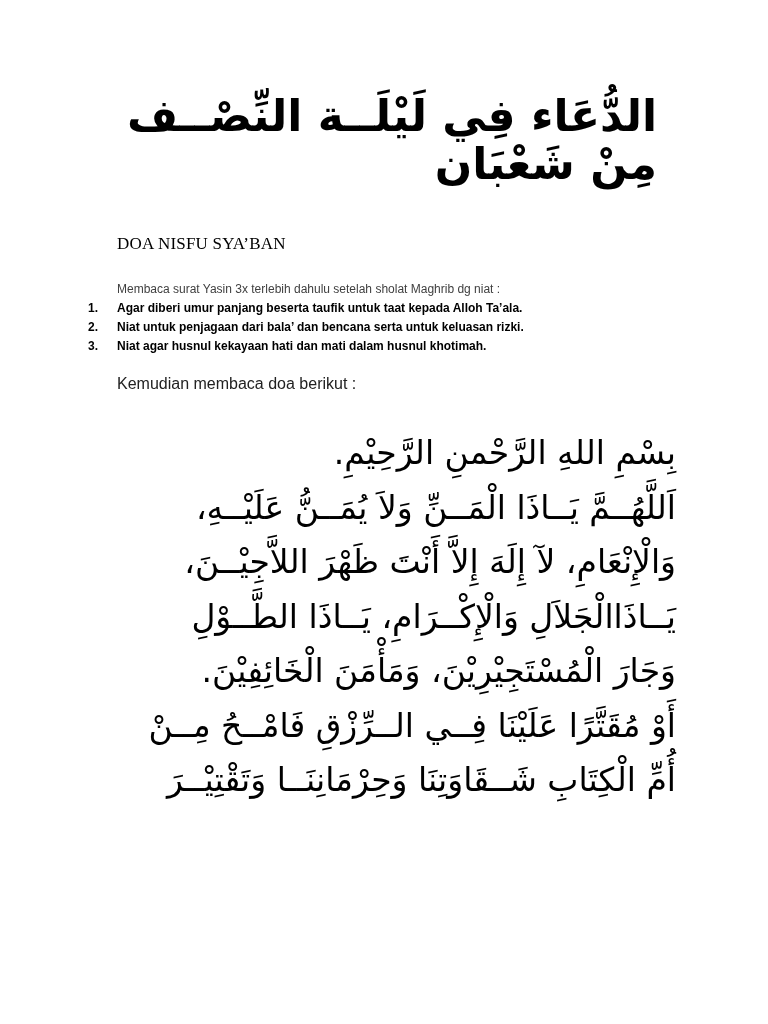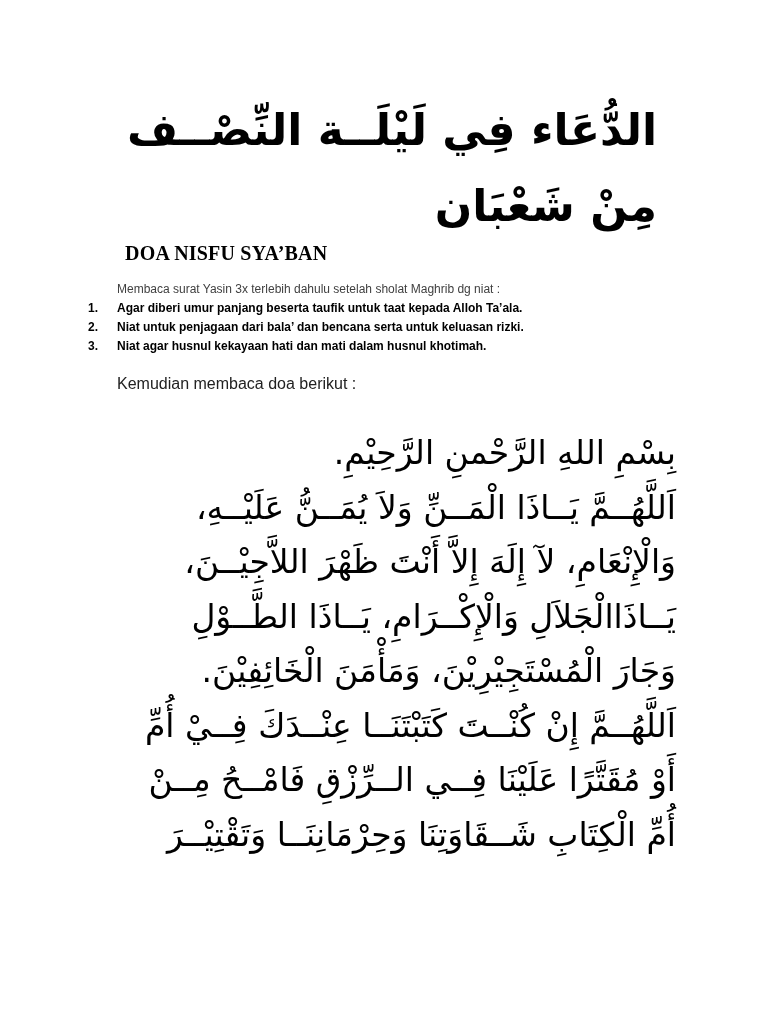--- a/index.html
+++ b/index.html
@@ -23,32 +23,32 @@
     .arabic-title {
       position: absolute;
       left: 112px;
       top: 92px;
       width: 545px;
       direction: rtl;
       text-align: right;
       font-family: "DejaVu Sans", sans-serif;
       font-weight: bold;
       font-size: 44px;
-      line-height: 76px;
+      line-height: 48px;
       margin: 0;
     }
     .latin-title {
       position: absolute;
       left: 117px;
       top: 234px;
       font-family: "Liberation Serif", serif;
-      font-weight: bold;
-      font-size: 20px;
+      font-weight: normal;
+      font-size: 17px;
       letter-spacing: 0.2px;
-      margin: 8px;
+      margin: 0;
     }
     .intro {
       position: absolute;
       left: 117px;
       top: 282px;
       font-family: "Liberation Sans", sans-serif;
       font-size: 12px;
       color: #404040;
       margin: 0;
     }
@@ -127,18 +127,17 @@
   </ol>
 
   <p class="outro">Kemudian membaca doa berikut :</p>
 
   <div class="doa">
     <span class="doa-line">بِسْمِ اللهِ الرَّحْمنِ الرَّحِيْمِ.</span>
     <span class="doa-line">اَللَّهُــمَّ يَــاذَا الْمَــنِّ وَلاَ يُمَــنُّ عَلَيْــهِ،</span>
     <span class="doa-line">وَالْإِنْعَامِ، لآ إِلَهَ إِلاَّ أَنْتَ ظَهْرَ اللاَّجِيْــنَ،</span>
     <span class="doa-line">يَــاذَاالْجَلاَلِ وَالْإِكْــرَامِ، يَــاذَا الطَّــوْلِ</span>
     <span class="doa-line">وَجَارَ الْمُسْتَجِيْرِيْنَ، وَمَأْمَنَ الْخَائِفِيْنَ.</span>
-    <span class="doa-line">اَللَّهُــمَّ إِنْ كُنْــتَ كَتَبْتَنَــا عِنْــدَكَ فِــيْ أُمِّ</span>
     <span class="doa-line">أَوْ مُقَتَّرًا عَلَيْنَا فِــي الــرِّزْقِ فَامْــحُ مِــنْ</span>
     <span class="doa-line">أُمِّ الْكِتَابِ شَــقَاوَتِنَا وَحِرْمَانِنَــا وَتَقْتِيْــرَ</span>
   </div>
 
 </div>
 
 </body></html>

